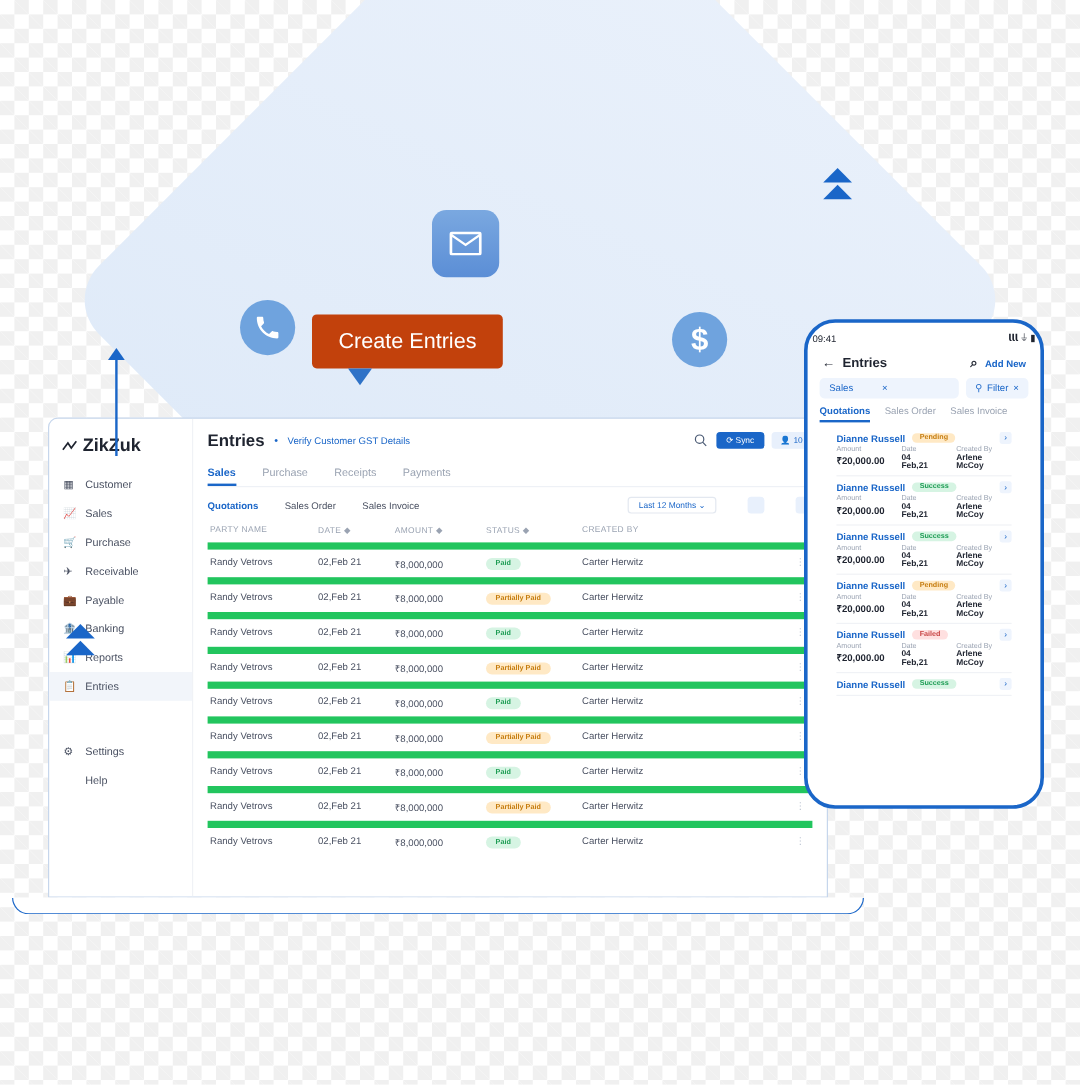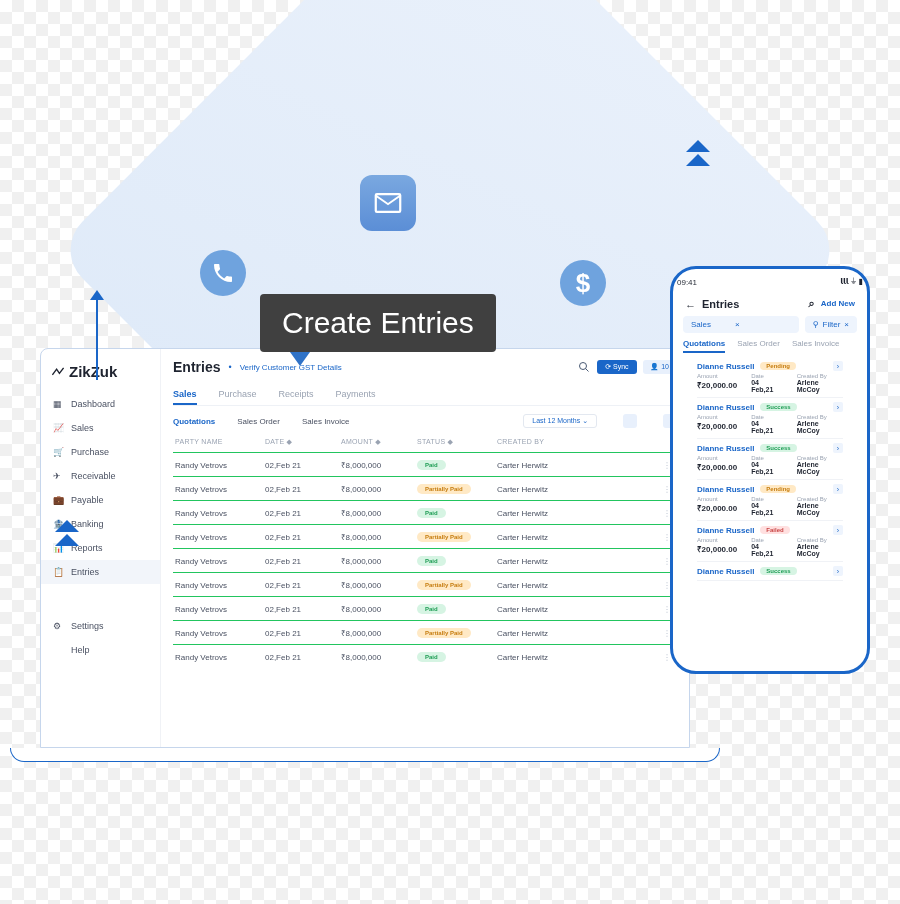--- a/index.html
+++ b/index.html
@@ -14,21 +14,21 @@
 .phone-ico{left:200px;top:250px;width:46px;height:46px;border-radius:50%;background:#6fa3de;display:flex;align-items:center;justify-content:center}
 .phone-ico svg{width:24px;height:24px;fill:#fff}
 .dollar-ico{left:560px;top:260px;width:46px;height:46px;border-radius:50%;background:#6fa3de;color:#fff;display:flex;align-items:center;justify-content:center;font-size:26px;font-weight:700}
 .chevrons{position:absolute;right:190px;top:140px;z-index:3}
 .chevrons span,.chevrons2 span{display:block;width:0;height:0;border-left:12px solid transparent;border-right:12px solid transparent;border-bottom:12px solid #1a66c8;margin-bottom:2px}
 .chevrons2{position:absolute;left:55px;top:520px;z-index:3}
 .arrow-up{position:absolute;left:90px;top:290px;z-index:3;color:#1a66c8}
 .arrow-up .shaft{width:2px;height:80px;background:#1a66c8;margin:0 auto}
 .arrow-up .head{width:0;height:0;border-left:7px solid transparent;border-right:7px solid transparent;border-bottom:10px solid #1a66c8;margin:0 auto}
 
-.bubble{position:absolute;left:260px;top:294px;z-index:4;background:#404040;color:#fff;font-size:30px;font-weight:500;padding:12px 22px;border-radius:4px}
+.bubble{position:absolute;left:260px;top:262px;z-index:4;background:#c2410c;color:#fff;font-size:18px;font-weight:500;padding:12px 22px;border-radius:4px}
 .bubble:after{content:'';position:absolute;bottom:-14px;left:30px;border-left:10px solid transparent;border-right:10px solid transparent;border-top:14px solid #2f72c7}
 
 .laptop{position:absolute;left:40px;top:348px;width:650px;z-index:2}
 .screen{border:1px solid #c6d6ec;border-radius:8px 8px 0 0;background:#fff;height:400px;overflow:hidden;display:flex}
 .base{height:14px;background:#fff;border:1px solid #1a66c8;border-top:none;border-radius:0 0 18px 18px;margin:0 -30px}
 
 .sidebar{width:120px;border-right:1px solid #f0f2f6;padding:8px 0;font-size:9px;color:#3a3f4a}
 .logo{display:flex;align-items:center;gap:4px;font-weight:700;font-size:15px;padding:6px 10px 12px;color:#1f2430}
 .logo svg{width:14px;height:10px}
 .nav-item{display:flex;align-items:center;gap:8px;padding:7px 12px;cursor:pointer;color:#4a5162}
@@ -46,23 +46,23 @@
 .tabs-top{display:flex;gap:22px;border-bottom:1px solid #eef1f6;font-size:9px;color:#9aa3b2;margin-bottom:8px}
 .tabs-top span{padding:4px 0;cursor:pointer}
 .tabs-top .active{color:#1a66c8;font-weight:600;border-bottom:2px solid #1a66c8}
 .subtabs{display:flex;gap:22px;align-items:center;font-size:8px;color:#4a5162;margin-bottom:4px}
 .subtabs .active{color:#1a66c8;font-weight:600}
 .months-pill{margin-left:auto;border:1px solid #e3e8f0;padding:2px 8px;border-radius:3px;color:#1a66c8;font-size:7px}
 .mini-pill{background:#e8f0fc;width:14px;height:14px;border-radius:3px;margin-left:4px}
 
 .tbl{font-size:8px;color:#4a5162}
 .tbl-head{display:flex;padding:6px 2px;color:#9aa3b2;text-transform:uppercase;font-size:7px;letter-spacing:.3px}
-.tbl-row{display:flex;padding:6px 2px;border-top:1px solid #22c55e;align-items:flex-end}
+.tbl-row{display:flex;padding:6px 2px;border-top:6px solid #22c55e;align-items:flex-start}
 .c-party{width:90px}
-.c-date{width:76px}
+.c-date{width:64px}
 .c-amt{width:76px}
 .c-status{width:80px}
 .c-by{flex:1}
 .c-menu{width:16px;text-align:center;color:#b8c0cf}
 .badge{font-size:6px;padding:2px 8px;border-radius:8px;font-weight:600;display:inline-block}
 .b-paid{background:#d6f4e3;color:#1f9d55}
 .b-part{background:#ffe9c5;color:#c67d10}
 
 .phone{position:absolute;right:30px;top:266px;width:200px;height:408px;border:3px solid #1a66c8;border-radius:26px;background:#fff;z-index:5;overflow:hidden;padding:4px 0}
 .status-bar{display:flex;justify-content:space-between;font-size:8px;padding:4px 4px;color:#1f2430;align-items:center}
@@ -125,21 +125,21 @@
     <div class="sidebar">
       <div class="logo">
         <svg viewBox="0 0 20 12">
             <path d="M2 10 L8 2 L12 8 L18 0" stroke="#1f2430" stroke-width="2" fill="none"></path>
           </svg>
         <span>ZikZuk</span>
       </div>
       <div id="nav">
           <div class="nav-item">
             <span style="width:10px;font-size:9px">▦</span>
-            <span>Dashboard</span>
+            <span>Customer</span>
           </div>
           <div class="nav-item">
             <span style="width:10px;font-size:9px">📈</span>
             <span>Sales</span>
           </div>
           <div class="nav-item">
             <span style="width:10px;font-size:9px">🛒</span>
             <span>Purchase</span>
           </div>
           <div class="nav-item">

